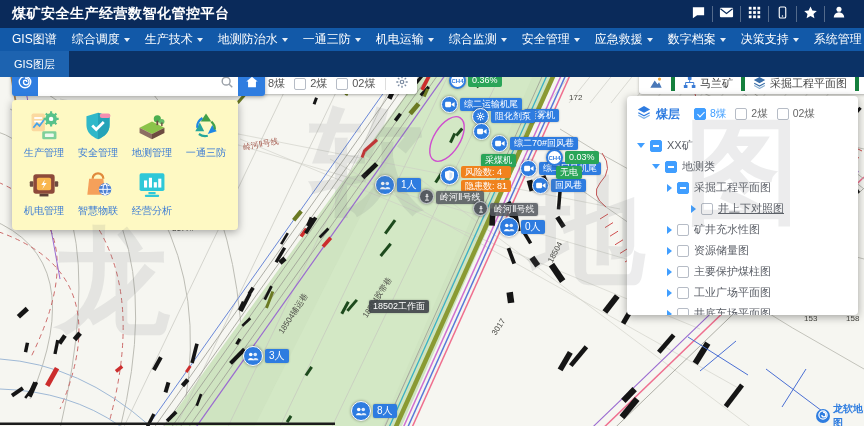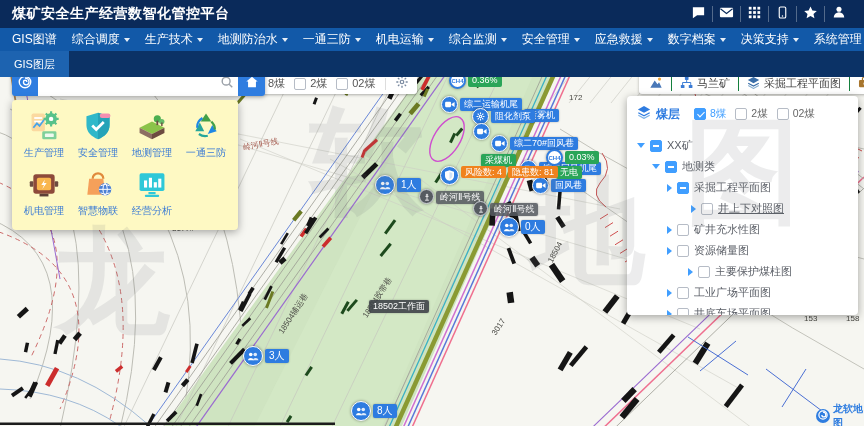--- a/index.html
+++ b/index.html
@@ -42,21 +42,21 @@
            white-space:nowrap;margin-top:2px;box-shadow:0 0 2px rgba(0,0,0,.3)}
   .person .m-label{font-size:10px;line-height:14px;margin-top:3px}
   .greenlabel .m-label{background:#2aa558;margin-top:0}
   .linelabel .m-label{background:rgba(86,91,97,.88)}
   .darklabel .m-label{background:rgba(62,66,72,.9);margin-top:0}
   .ch4-circle{width:17px;height:17px;border-radius:50%;background:#fff;border:2px solid #2e7ce0;color:#2e7ce0;
               font-size:6px;font-weight:bold;display:flex;align-items:center;justify-content:center;
               box-sizing:border-box;flex:none;box-shadow:0 0 3px rgba(0,0,0,.4)}
   .ch4-badge{background:#2aa558;color:#fff;font-size:9px;line-height:13px;padding:0 4px;border-radius:2px;
              margin-top:2px;white-space:nowrap}
-  .risk-col{display:flex;flex-direction:row;gap:2px}
+  .risk-col{display:flex;flex-direction:column;gap:2px}
   .risk-label{background:#f0821e;color:#fff;font-size:9px;line-height:12px;padding:0 4px;border-radius:2px;white-space:nowrap}
   
   #searchbar{position:absolute;left:12px;top:72px;height:24px;display:flex;z-index:5;border-radius:3px;
              box-shadow:0 1px 4px rgba(0,0,0,.35);overflow:hidden}
   .logo-btn{width:26px;background:#2f7de0;display:flex;align-items:center;justify-content:center;cursor:pointer}
   #searchbar input{width:166px;border:none;outline:none;padding:0 6px;font-size:12px;background:#fff}
   .mag{width:22px;background:#fff;display:flex;align-items:center;justify-content:center;cursor:pointer}
   .home-btn{width:27px;background:#2f7de0;display:flex;align-items:center;justify-content:center;cursor:pointer}
   
   #coalbar{position:absolute;left:244px;top:73px;height:21px;background:#fff;border-radius:3px;
@@ -75,21 +75,21 @@
             box-shadow:0 2px 8px rgba(0,0,0,.35);z-index:5;display:flex;flex-wrap:wrap;
             padding:9px 5px 0;box-sizing:border-box;align-content:flex-start}
   .app-item{width:54px;display:flex;flex-direction:column;align-items:center;gap:2px;margin-bottom:7px;cursor:pointer}
   .app-icon{width:34px;height:34px;display:flex;align-items:center;justify-content:center}
   .app-label{font-size:11px;color:#3a7bd5;white-space:nowrap;transform:scale(.92)}
   
   #righttoolbar{position:absolute;left:639px;top:73px;height:21px;background:#fff;border-radius:3px;
                 box-shadow:0 1px 3px rgba(0,0,0,.3);display:flex;align-items:center;z-index:4;padding:0 2px}
   .rtb-item{display:flex;align-items:center;gap:4px;font-size:11px;color:#444;padding:0 8px;cursor:pointer;
             white-space:nowrap;height:15px}
-  .rtb-item+.rtb-item{border-left:1px solid #15803d}
+  .rtb-item+.rtb-item{border-left:4px solid #15803d}
   
   #layerpanel{position:absolute;left:627px;top:96px;width:231px;height:219px;background:#fff;border-radius:4px;
               box-shadow:0 2px 8px rgba(0,0,0,.35);z-index:4;overflow:hidden;box-sizing:border-box;padding:9px 0 0}
   .lp-head{display:flex;align-items:center;padding:0 10px 7px;gap:5px}
   .lp-title{font-size:12px;color:#2f7ce0;font-weight:bold}
   .lp-opts{display:flex;gap:9px;margin-left:9px;align-items:center}
   .lp-opts .opt{font-size:10.5px;color:#666}
   .lp-opts .opt.checked .opt-label{color:#409eff}
   .lp-tree{padding-top:5px}
   .tree-row{display:flex;align-items:center;gap:5px;height:21px;font-size:11px;color:#5a5e66;cursor:pointer}
@@ -798,21 +798,21 @@
       <div class="tree-row caret-right state-unchecked" style="padding-left: 40px;">
         <i class="tcaret"></i>
         <span class="tcheck"></span>
         <span class="tlabel">矿井充水性图</span>
       </div>
       <div class="tree-row caret-right state-unchecked" style="padding-left: 40px;">
         <i class="tcaret"></i>
         <span class="tcheck"></span>
         <span class="tlabel">资源储量图</span>
       </div>
-      <div class="tree-row caret-right state-unchecked" style="padding-left: 61px;">
+      <div class="tree-row caret-right state-unchecked" style="padding-left: 40px;">
         <i class="tcaret"></i>
         <span class="tcheck"></span>
         <span class="tlabel">主要保护煤柱图</span>
       </div>
       <div class="tree-row caret-right state-unchecked" style="padding-left: 40px;">
         <i class="tcaret"></i>
         <span class="tcheck"></span>
         <span class="tlabel">工业广场平面图</span>
       </div>
       <div class="tree-row caret-right state-unchecked" style="padding-left: 40px;">

